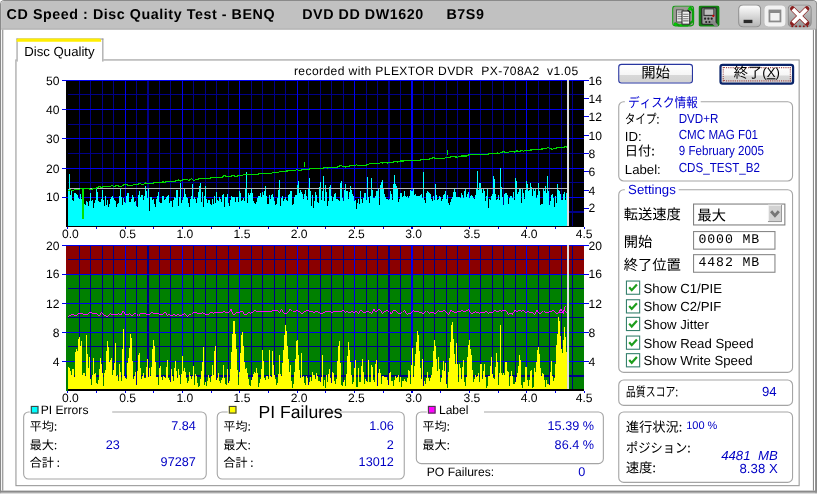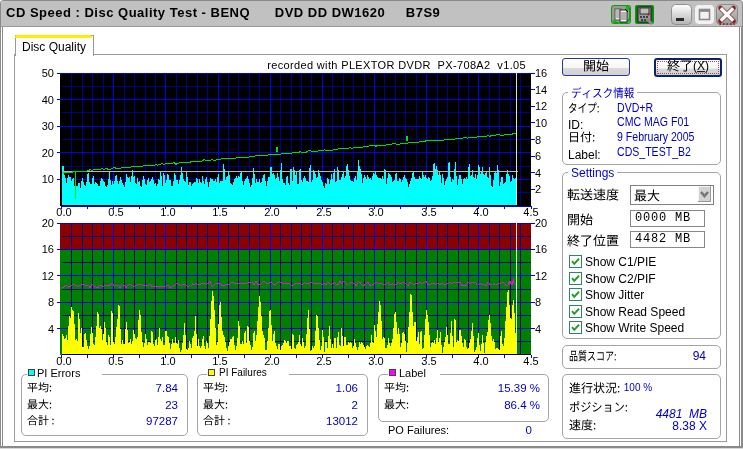--- a/index.html
+++ b/index.html
@@ -183,35 +183,35 @@
 <div class="val" style="left:27px;top:382.0px;width:151px;">7.84</div>
 <div class="abs" style="left:27px;top:397.5px;">
     <svg width="25.1" height="13.9" viewBox="0 0 25.1 13.9" style="overflow:visible">
       <g transform="translate(0,10.45) scale(0.011,-0.01100)" fill="#000">
         <path transform="translate(0,0)" d="M250 635H752V564H250ZM250 755H752V685H250ZM178 808V511H827V808ZM396 392V324H214V392ZM49 44 56 -23 396 18V-80H468V-17C483 -31 500 -57 508 -74C578 -50 647 -15 708 32C767 -18 838 -56 918 -79C928 -62 947 -34 963 -21C885 -1 817 32 759 76C825 138 877 217 908 314L862 333L849 330H503V269H590L547 256C574 190 611 130 657 80C600 37 534 5 468 -14V392H940V455H58V392H145V53ZM609 269H816C790 213 752 164 708 122C666 164 632 214 609 269ZM396 267V197H214V267ZM396 141V81L214 60V141Z"></path>
         <path transform="translate(1000,0)" d="M461 839C460 760 461 659 446 553H62V476H433C393 286 293 92 43 -16C64 -32 88 -59 100 -78C344 34 452 226 501 419C579 191 708 14 902 -78C915 -56 939 -25 958 -8C764 73 633 255 563 476H942V553H526C540 658 541 758 542 839Z"></path>
         <path transform="translate(2000,0)" d="M139 390C175 390 205 418 205 460C205 501 175 530 139 530C102 530 73 501 73 460C73 418 102 390 139 390ZM139 -13C175 -13 205 15 205 56C205 98 175 126 139 126C102 126 73 98 73 56C73 15 102 -13 139 -13Z"></path>
       </g>
     </svg>
   </div>
-<div class="val" style="left:27px;top:398.5px;width:151px;">23</div>
+<div class="val" style="left:27px;top:398.5px;width:151px;text-align:center;">23</div>
 <div class="abs" style="left:27px;top:414.0px;">
     <svg width="27.5" height="13.9" viewBox="0 0 27.5 13.9" style="overflow:visible">
       <g transform="translate(0,10.45) scale(0.011,-0.01100)" fill="#000">
         <path transform="translate(0,0)" d="M248 513V446H753V513ZM498 764C592 636 768 495 924 412C937 434 956 460 974 479C815 550 639 689 532 838H455C377 708 209 555 34 466C50 450 71 424 81 407C252 499 415 642 498 764ZM196 320V-81H270V-39H732V-81H808V320ZM270 28V252H732V28Z"></path>
         <path transform="translate(1000,0)" d="M86 537V478H398V537ZM91 805V745H399V805ZM86 404V344H398V404ZM38 674V611H436V674ZM670 837V498H435V424H670V-80H745V424H971V498H745V837ZM84 269V-69H151V-23H395V269ZM151 206H328V39H151Z"></path>
         <path transform="translate(2224,0)" d="M139 390C175 390 205 418 205 460C205 501 175 530 139 530C102 530 73 501 73 460C73 418 102 390 139 390ZM139 -13C175 -13 205 15 205 56C205 98 175 126 139 126C102 126 73 98 73 56C73 15 102 -13 139 -13Z"></path>
       </g>
     </svg>
   </div>
 <div class="val" style="left:27px;top:415.0px;width:151px;">97287</div>
 <div class="gb" style="left:197px;top:374px;width:169px;height:60px;"></div>
 <div class="abs" style="left:206.5px;top:368px;width:82px;height:12px;background:#fff;"></div>
 <div class="abs" style="left:207.5px;top:369px;width:5px;height:5px;background:#ffff00;border:1px solid #444;"></div>
-<div class="abs" style="left:219px;top:367px;font-size:10px;white-space:nowrap;text-align:center;">PI Failures</div>
+<div class="abs" style="left:235px;top:367px;font-size:16px;white-space:nowrap;text-align:center;">PI Failures</div>
 <div class="abs" style="left:203px;top:381.0px;">
     <svg width="25.1" height="13.9" viewBox="0 0 25.1 13.9" style="overflow:visible">
       <g transform="translate(0,10.45) scale(0.011,-0.01100)" fill="#000">
         <path transform="translate(0,0)" d="M174 630C213 556 252 459 266 399L337 424C323 482 282 578 242 650ZM755 655C730 582 684 480 646 417L711 396C750 456 797 552 834 633ZM52 348V273H459V-79H537V273H949V348H537V698H893V773H105V698H459V348Z"></path>
         <path transform="translate(1000,0)" d="M438 472V403H749V472ZM392 149 423 79C521 116 652 168 774 217L761 282C625 231 483 179 392 149ZM507 840C469 700 404 564 321 477C340 466 372 443 387 429C426 476 464 536 497 602H866C853 196 837 42 805 8C793 -5 782 -9 762 -8C738 -8 676 -8 609 -2C622 -24 632 -56 634 -78C694 -81 756 -83 791 -79C827 -76 850 -67 873 -37C913 12 928 172 942 634C943 645 943 674 943 674H530C551 722 568 772 583 823ZM34 161 61 86C154 124 277 176 392 225L376 296L251 245V536H369V607H251V834H178V607H52V536H178V216C124 195 74 175 34 161Z"></path>
         <path transform="translate(2000,0)" d="M139 390C175 390 205 418 205 460C205 501 175 530 139 530C102 530 73 501 73 460C73 418 102 390 139 390ZM139 -13C175 -13 205 15 205 56C205 98 175 126 139 126C102 126 73 98 73 56C73 15 102 -13 139 -13Z"></path>
       </g>
     </svg>
   </div>
 <div class="val" style="left:203px;top:382.0px;width:155px;">1.06</div>

